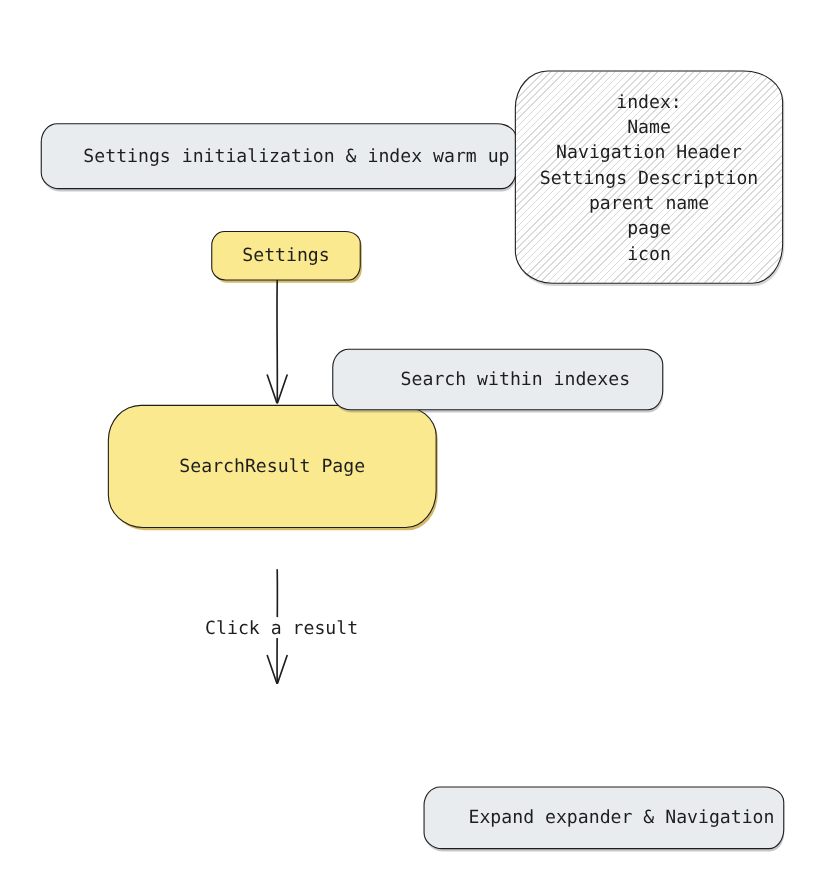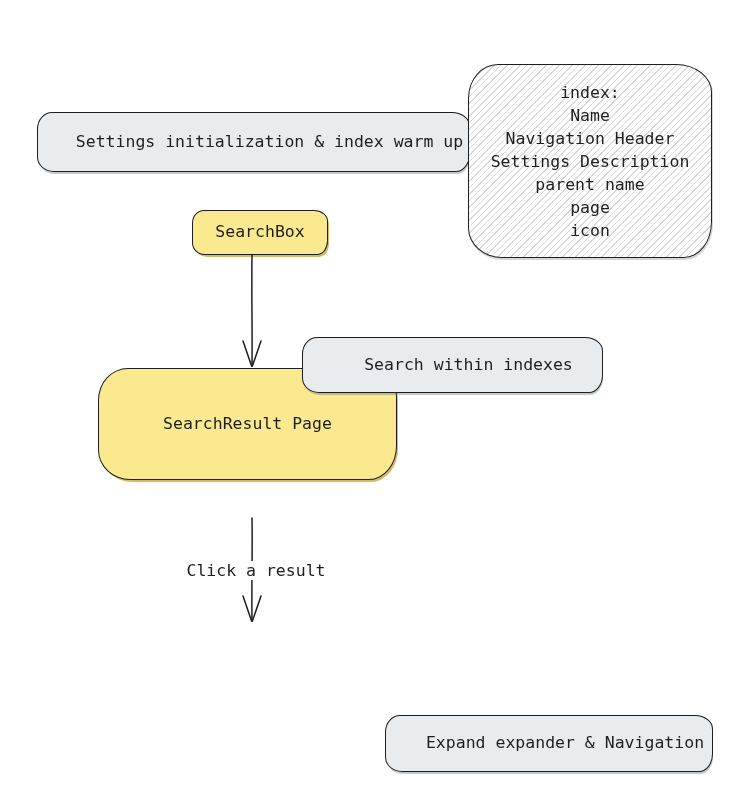--- a/index.html
+++ b/index.html
@@ -39,21 +39,21 @@
     flex-direction:column;
     line-height:23px;
     z-index:2;
   }
   #node-settings-init{left:37px;top:112px;width:433px;height:60px;}
   #node-index-note{left:468px;top:64px;width:244px;height:194px;}
   #node-search-box{
     left:192px;top:210px;width:136px;height:45px;
     border-radius:12px 14px 11px 13px / 13px 11px 14px 12px;
   }
-  #node-search-within{left:302px;top:317px;width:301px;height:56px;z-index:3;margin-top:20px;}
+  #node-search-within{left:302px;top:317px;width:301px;height:56px;z-index:3;}
   #node-search-result{
     left:98px;top:368px;width:299px;height:112px;
     border-radius:30px 34px 28px 32px / 32px 28px 34px 30px;
   }
   #node-settings-page{
     left:110px;top:623px;width:298px;height:152px;
     border-radius:30px 34px 28px 32px / 32px 28px 34px 30px;
   }
   #node-expand-nav{left:385px;top:715px;width:328px;height:57px;z-index:3;}
   .arrow{position:absolute;z-index:2;overflow:visible;}
@@ -80,21 +80,21 @@
     <span>index:</span>
     <span>Name</span>
     <span>Navigation Header</span>
     <span>Settings Description</span>
     <span>parent name</span>
     <span>page</span>
     <span>icon</span>
   </div>
 
   <div class="node yellow" id="node-search-box">
-    <span>SearchBox</span>
+    <span>Settings</span>
   </div>
 
   <svg class="arrow" id="arrow-typing" width="46" height="116">
     <path d="M23,1 C22.4,40 23.5,80 23,112" fill="none" stroke="#1e1e1e" stroke-width="1.5" stroke-linecap="round"></path>
     <path d="M14,87 L22.6,112" fill="none" stroke="#1e1e1e" stroke-width="1.5" stroke-linecap="round"></path>
     <path d="M32,87 L23.4,112" fill="none" stroke="#1e1e1e" stroke-width="1.5" stroke-linecap="round"></path>
   </svg>
 
   <div class="node gray" id="node-search-within">
     <span>Search within indexes</span>

